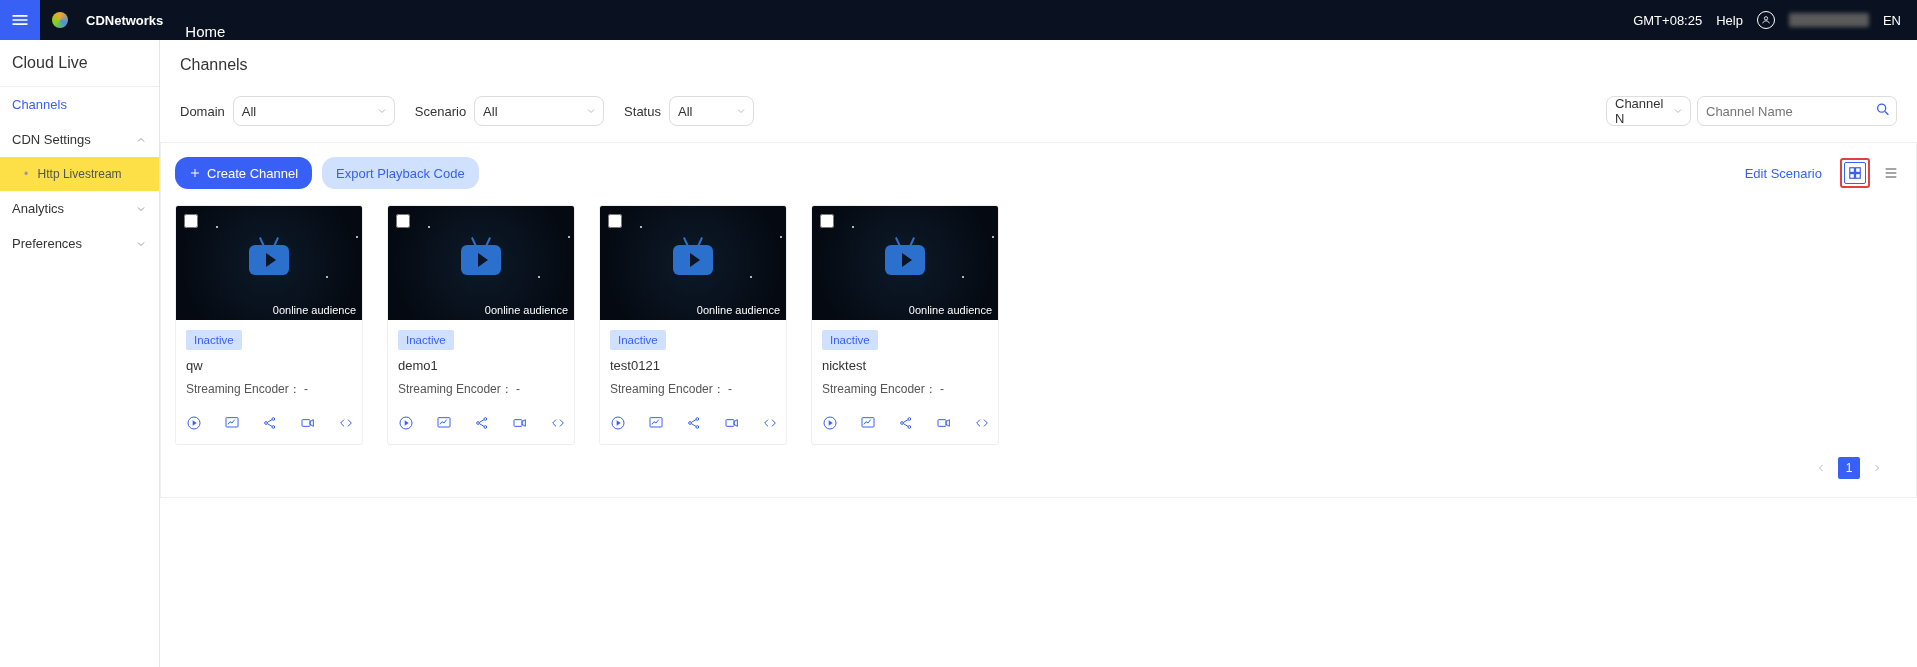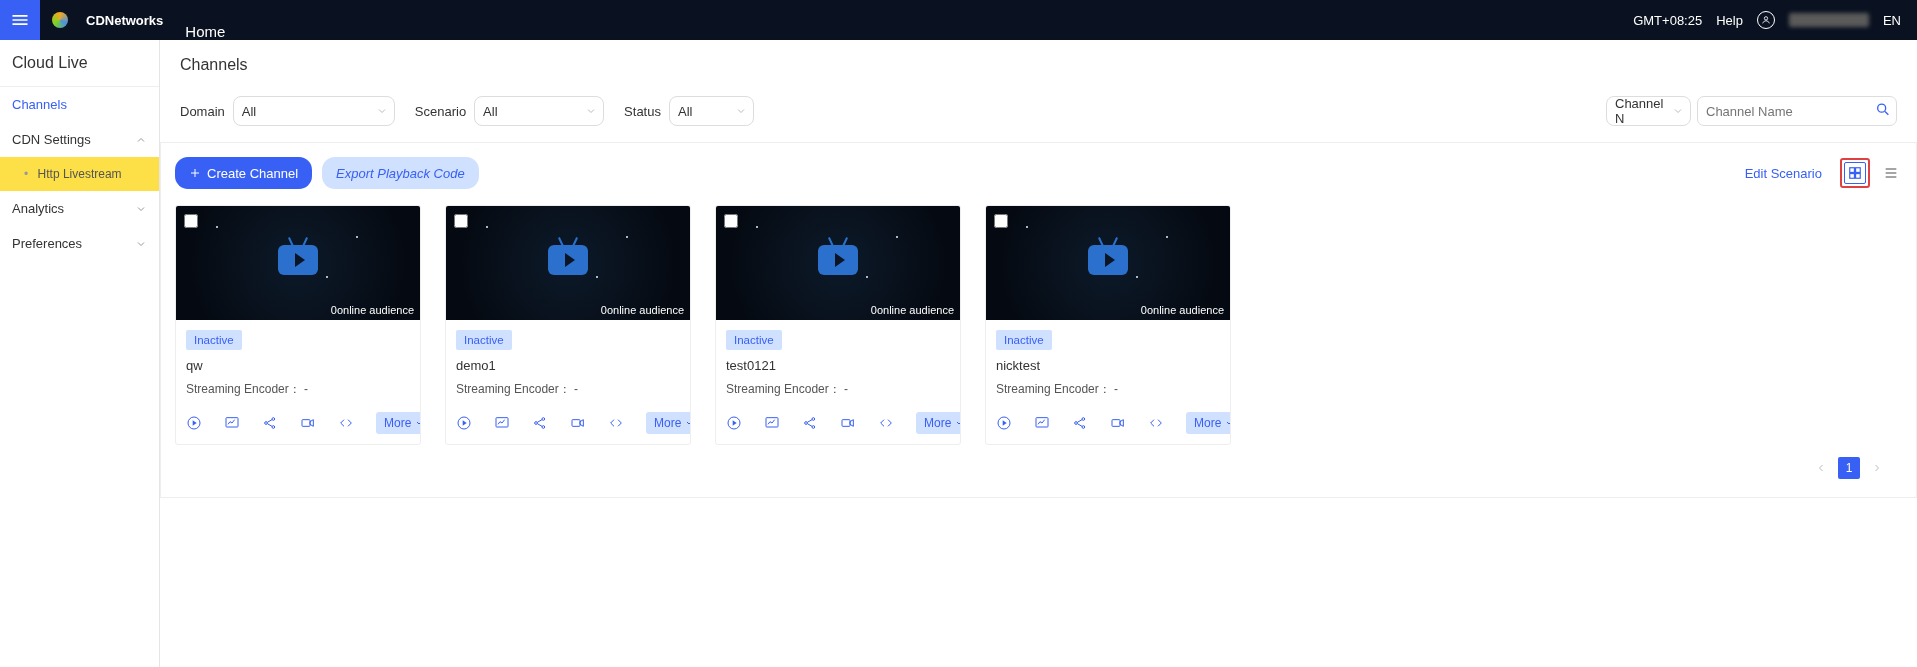--- a/index.html
+++ b/index.html
@@ -38,30 +38,30 @@
   .select-box.w85 { width: 85px; }
   .select-arrow { position: absolute; right: 6px; top: 50%; transform: translateY(-50%); color: #bbb; }
   .filter-right { margin-left: auto; display: flex; gap: 6px; }
   .search-input-wrap { position: relative; }
   .search-input { height: 30px; width: 200px; border: 1px solid #ddd; border-radius: 7px; padding: 0 30px 0 8px; font-size: 13px; }
   .search-icon-btn { position: absolute; right: 6px; top: 50%; transform: translateY(-50%); color: #3860f4; cursor: pointer; }
   .toolbar-inner { border: 1px solid #eee; padding: 14px 14px 14px; }
   .toolbar-row { display: flex; align-items: center; gap: 10px; }
   .btn { height: 32px; border: none; border-radius: 13px; padding: 0 14px; font-size: 13px; cursor: pointer; display: inline-flex; align-items: center; gap: 6px; }
   .btn-primary { background: #3860f4; color: #fff; }
-  .btn-light { background: #d0e0ff; color: #3860f4; font-style: italic; }
+  .btn-light { background: #d0e0ff; color: #3860f4; }
   .edit-scenario { margin-left: auto; color: #3860f4; font-size: 13px; cursor: pointer; }
   .view-toggle-box { border: 2px solid #e04040; border-radius: 3px; padding: 2px; margin-left: 8px; display: flex; gap: 2px; }
   .view-icon { width: 22px; height: 22px; display: flex; align-items: center; justify-content: center; cursor: pointer; color: #888; }
   .view-icon.active { color: #3860f4; border: 1px solid #3860f4; border-radius: 2px; }
   .list-icon-outside { width: 22px; height: 22px; display: flex; align-items: center; justify-content: center; cursor: pointer; color: #888; }
 
   
   .cards-row { display: flex; gap: 24px; margin-top: 16px; }
-  .card { width: 246px; border: 1px solid #eee; border-radius: 3px; overflow: hidden; display: flex; flex-direction: column; }
+  .card { width: 188px; border: 1px solid #eee; border-radius: 3px; overflow: hidden; display: flex; flex-direction: column; }
   .thumb { height: 114px; background: radial-gradient(circle at 50% 50%, #0d1a2a 0%, #050a12 80%); position: relative; }
   .thumb-check { position: absolute; top: 8px; left: 8px; width: 14px; height: 14px; background: #fff; }
   .play-big { position: absolute; top: 50%; left: 50%; transform: translate(-50%, -60%); width: 40px; height: 30px; background: #2b70cc; border-radius: 6px; display: flex; align-items: center; justify-content: center; }
   .play-antenna { position: absolute; top: -8px; left: 8px; width: 24px; height: 10px; }
   .play-antenna::before, .play-antenna::after { content: ""; position: absolute; width: 2px; height: 10px; background: #2b70cc; top: 0; }
   .play-antenna::before { left: 4px; transform: rotate(-25deg); }
   .play-antenna::after { right: 4px; transform: rotate(25deg); }
   .play-triangle { width: 0; height: 0; border-left: 10px solid #0a1526; border-top: 7px solid transparent; border-bottom: 7px solid transparent; margin-left: 3px; }
   .thumb-audience { position: absolute; right: 6px; bottom: 4px; color: #fff; font-size: 11px; }
   .star1, .star2, .star3 { position: absolute; width: 2px; height: 2px; background: #eef; border-radius: 50%; }

